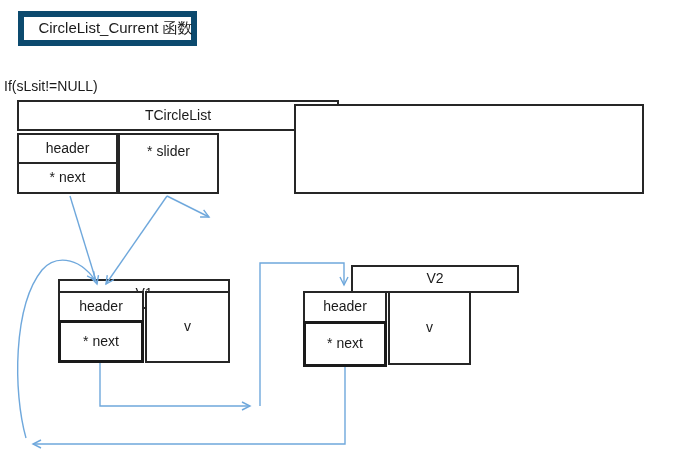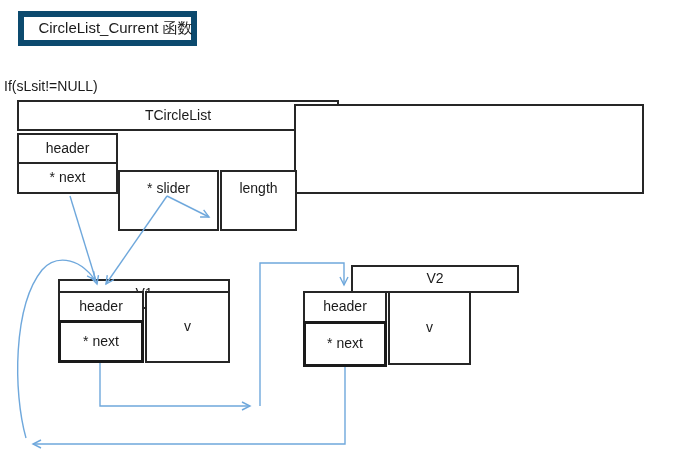--- a/index.html
+++ b/index.html
@@ -9,40 +9,39 @@
   }
   .box{
     position:absolute;box-sizing:border-box;background:#ffffff;
     display:flex;align-items:center;justify-content:center;
     font-size:14px;line-height:1.1;white-space:nowrap;
   }
   .b-gray{border:6px solid #0c4a6e;padding-left:16px;}
   .b-dark{border:2px solid #3a3a3a;}
   .b-black{border:2px solid #262626;}
   .b-thick{border:3px solid #1a1a1a;}
-  .top-align{align-items:flex-start;padding-top:9px;margin-top:37px;}
+  .top-align{align-items:flex-start;padding-top:9px;}
   .plain-text{position:absolute;font-size:14px;background:transparent;}
   .title-font{font-size:15px;}
   svg.overlay{position:absolute;left:0;top:0;pointer-events:none;}
 </style>
 </head>
 <body>
 
 <div class="stage">
 
   <div class="box b-gray title-font" style="left:18px;top:11px;width:179px;height:35px;">CircleList_Current 函数</div>
 
   <div class="plain-text" style="left:4px;top:78px;text-align:right;">If(sLsit!=NULL)</div>
 
   <div class="box b-black" style="left:17px;top:100px;width:322px;height:31px;">TCircleList</div>
   <div class="box b-black" style="left:294px;top:104px;width:350px;height:90px;"></div>
   <div class="box b-black" style="left:17px;top:133px;width:101px;height:31px;">header</div>
   <div class="box b-black" style="left:17px;top:162px;width:101px;height:32px;">* next</div>
   <div class="box b-black top-align" style="left:118px;top:133px;width:101px;height:61px;">* slider</div>
-  <div class="box b-black top-align" style="left:220px;top:133px;width:77px;height:61px;">length</div>
 
 
   <div class="box b-black" style="left:58px;top:263px;width:172px;height:30px;margin-top:16px;">V1</div>
   <div class="box b-black" style="left:58px;top:291px;width:86px;height:31px;">header</div>
   <div class="box b-thick" style="left:58px;top:320px;width:86px;height:43px;">* next</div>
   <div class="box b-black" style="left:145px;top:291px;width:85px;height:72px;">v</div>
 
   <div class="box b-black" style="left:303px;top:265px;width:168px;height:28px;margin-left:48px;">V2</div>
   <div class="box b-black" style="left:303px;top:291px;width:84px;height:32px;">header</div>
   <div class="box b-thick" style="left:303px;top:321px;width:84px;height:46px;">* next</div>

